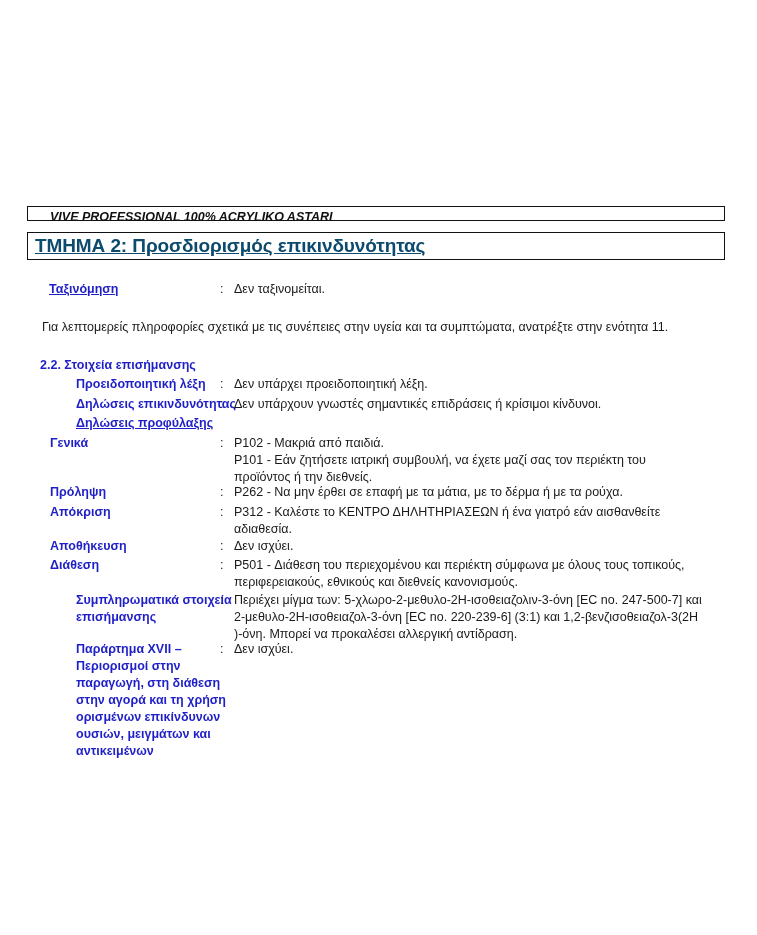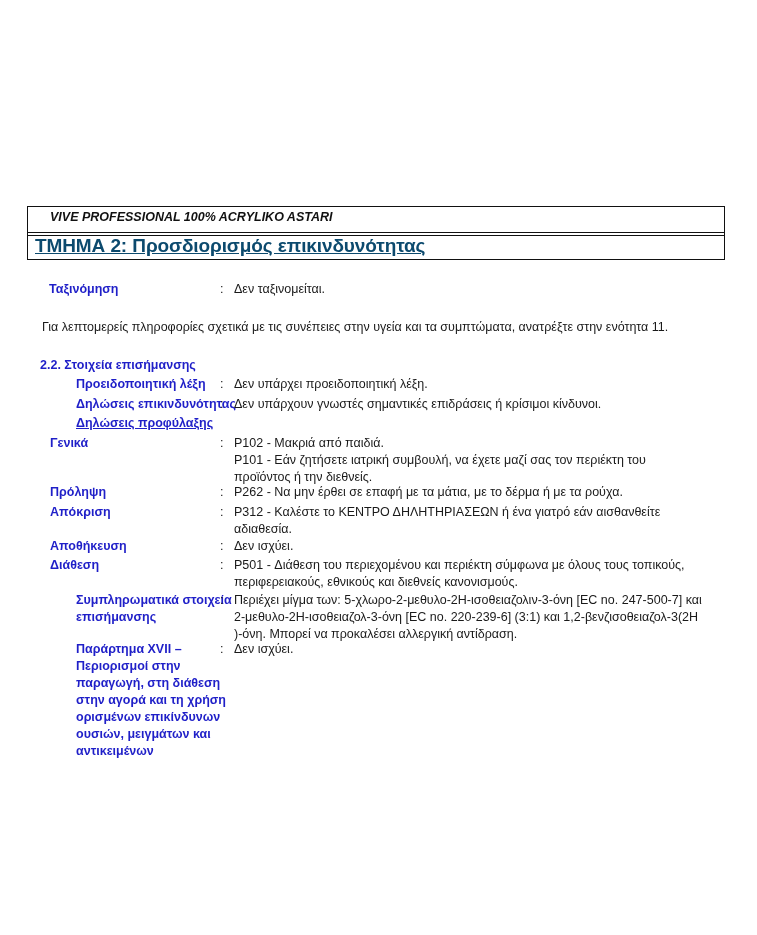--- a/index.html
+++ b/index.html
@@ -20,21 +20,21 @@
       left: 0;
       top: 0;
       width: 757px;
       height: 935px;
     }
     .product-box {
       position: absolute;
       left: 27px;
       top: 206px;
       width: 698px;
-      height: 30px;
+      height: 15px;
       border: 1.5px solid #111;
       box-sizing: border-box;
     }
     .product-name {
       position: absolute;
       left: 22px;
       top: 3px;
       font-size: 12.5px;
       font-weight: bold;
       font-style: italic;
@@ -63,20 +63,21 @@
     }
     .line {
       position: absolute;
       font-size: 12.5px;
       white-space: nowrap;
       color: #1a1a1a;
     }
     .blue {
       color: #1f1fc8;
       font-weight: bold;
+      text-decoration: underline;
     }
     .sub-heading {
       position: absolute;
       font-size: 12.5px;
       font-weight: bold;
       color: #1f1fc8;
       white-space: nowrap;
     }
     .underlined {
       text-decoration: underline;

